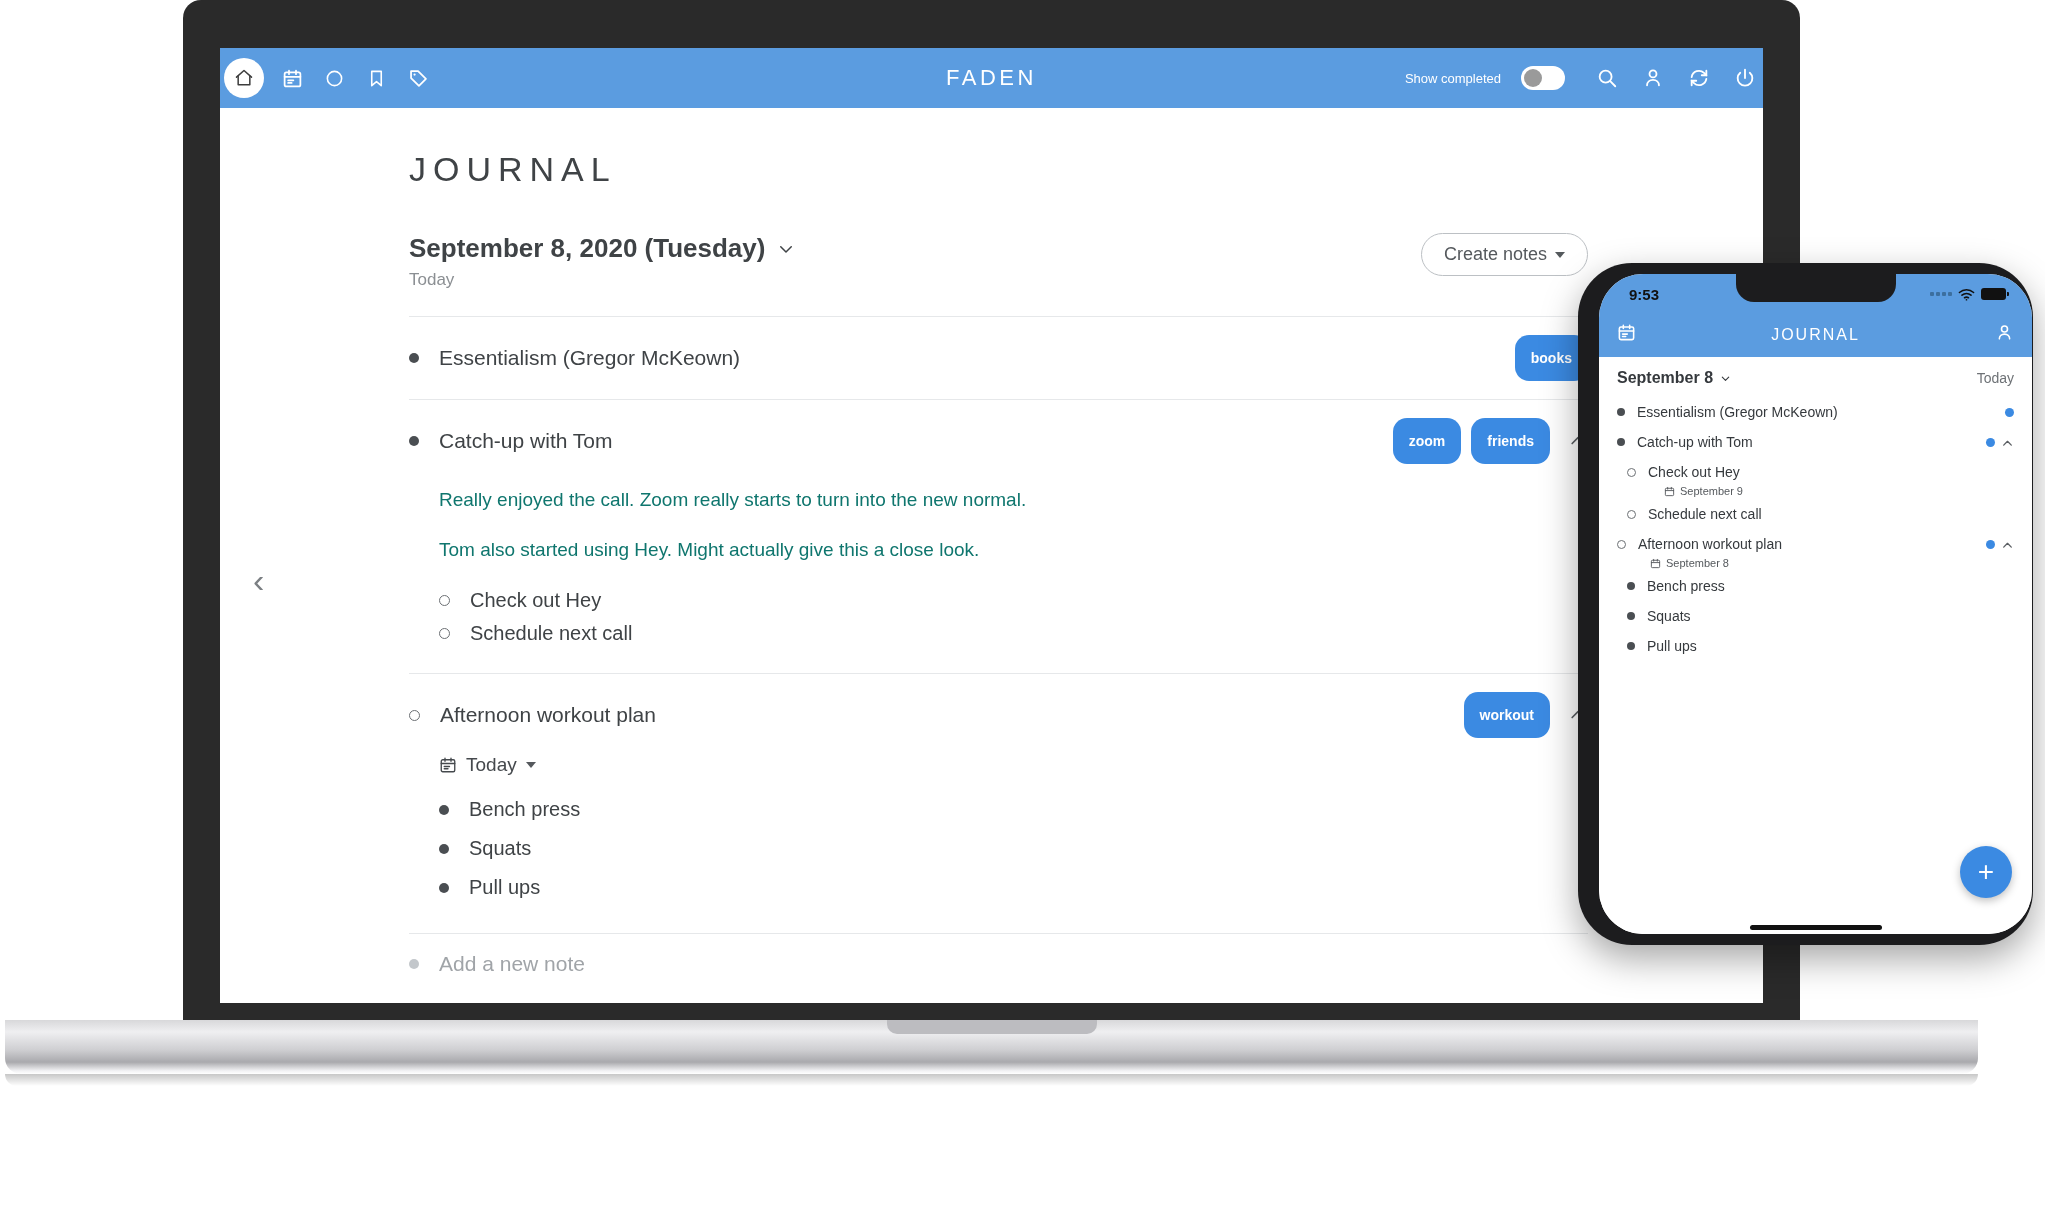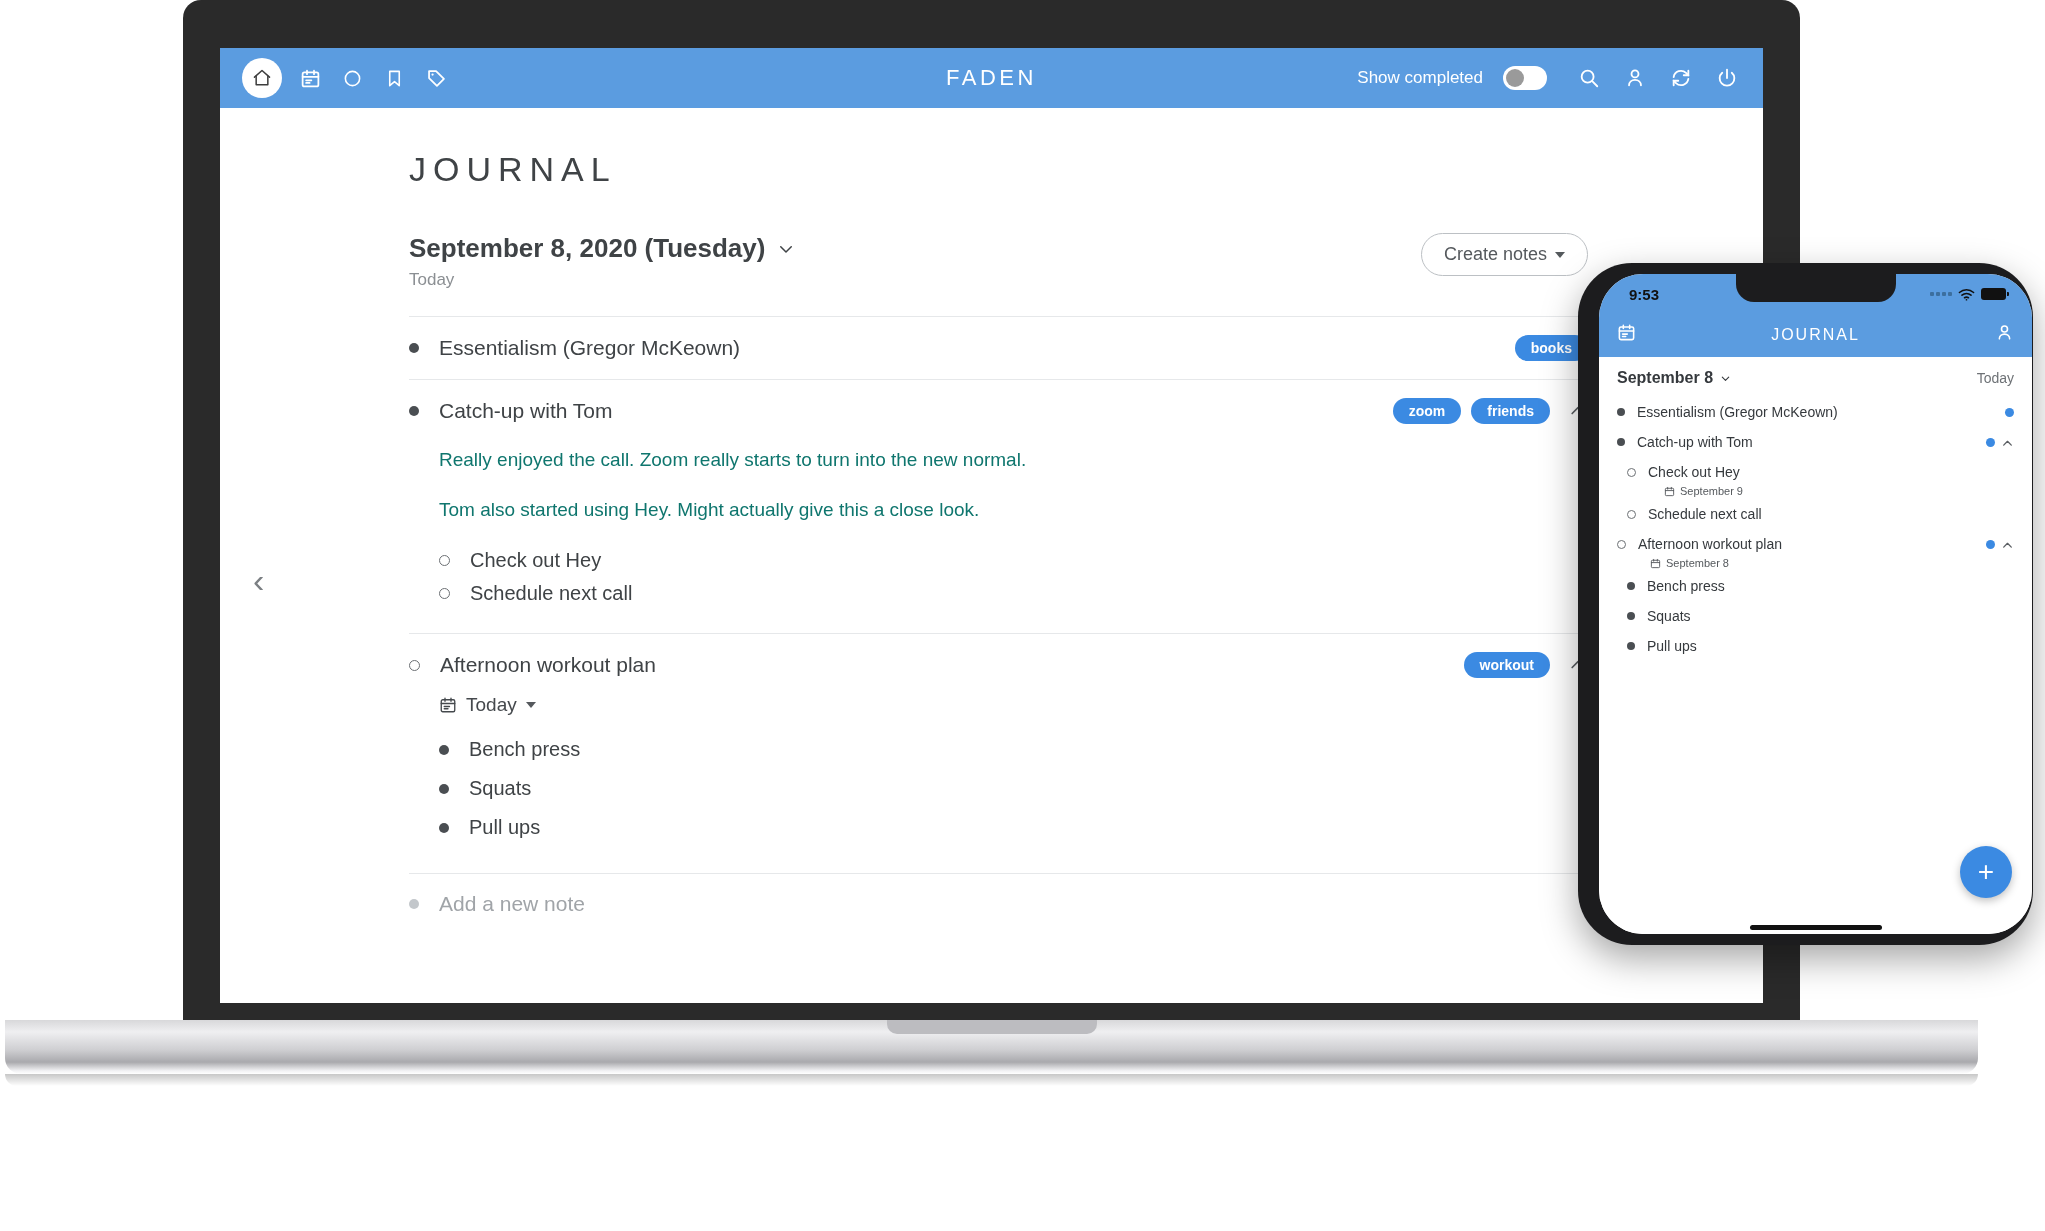--- a/index.html
+++ b/index.html
@@ -72,21 +72,21 @@
     border-radius: 0 0 40px 40px;
   }
 
   
   .toolbar {
     position: relative;
     height: 60px;
     background: #5b9ce0;
     display: flex;
     align-items: center;
-    padding: 0 22px;
+    padding: 0 4px;
     box-sizing: border-box;
   }
   .tb-left { display: flex; align-items: center; gap: 14px; }
   .tb-icon {
     width: 28px; height: 28px;
     display: flex; align-items: center; justify-content: center;
     color: #ffffff;
   }
   .tb-icon svg { display: block; }
   .tb-home {
@@ -106,21 +106,21 @@
     font-weight: 400;
   }
   .tb-right {
     margin-left: auto;
     display: flex;
     align-items: center;
     gap: 18px;
   }
   .tb-showcompleted {
     color: #ffffff;
-    font-size: 17px;
+    font-size: 13px;
     margin-right: 2px;
   }
   .toggle {
     width: 44px; height: 24px;
     border-radius: 12px;
     background: #ffffff;
     position: relative;
     margin-right: 10px;
   }
   .toggle-knob {
@@ -234,21 +234,21 @@
     display: flex;
     align-items: center;
     gap: 10px;
   }
   .tag {
     background: #3b8ae2;
     color: #ffffff;
     font-size: 14px;
     font-weight: 700;
     border-radius: 14px;
-    padding: 6px 16px;
+    padding: 16px 16px;
     line-height: 1;
   }
   .chev-up {
     width: 20px; height: 20px;
     margin-left: 8px;
     color: #5a5e62;
   }
   .note-para {
     font-size: 19px;
     color: #0f766e;

